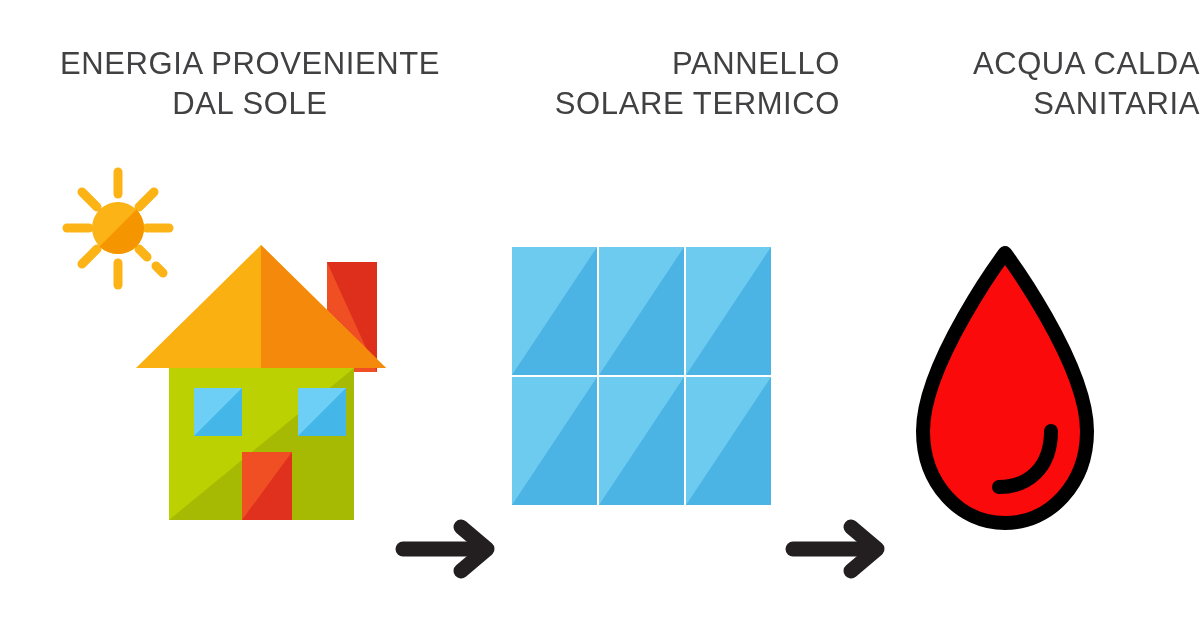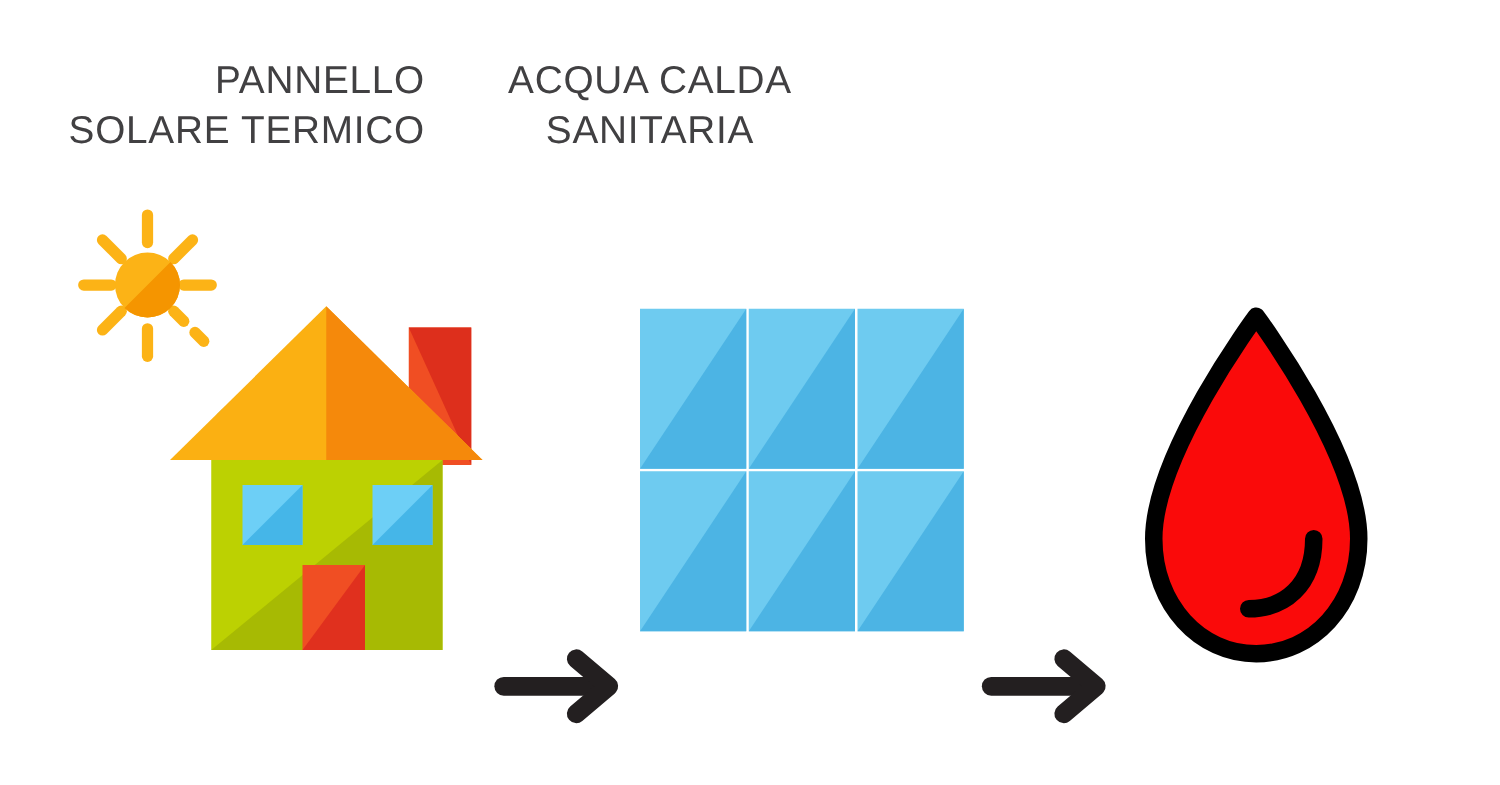--- a/index.html
+++ b/index.html
@@ -35,21 +35,21 @@
     font-size: 31px;
     line-height: 40px;
     letter-spacing: 0.6px;
     text-align: center;
     font-weight: 400;
     white-space: pre-line;
     font-family: "Liberation Sans", sans-serif;
   }
   .heading-1 { width: 500px; }
   .heading-2 { width: 340px; text-align: right; }
-  .heading-3 { width: 360px; }
+  .heading-3 { width: 360px; text-align: right; }
 
   
   .stage {
     position: absolute;
     top: 150px;
     left: 0;
     width: 1200px;
     height: 420px;
   }
 
@@ -66,20 +66,22 @@
   .arrow-2 { left: 785px; top: 368px; width: 110px; height: 60px; }
 
   svg { display: block; overflow: visible; }
 </style>
 </head>
 <body>
 
 <div id="infographic">
 
   <div class="headings">
+    <div class="heading heading-1">ENERGIA PROVENIENTE
+DAL SOLE</div>
     <div class="heading heading-2">PANNELLO
 SOLARE TERMICO</div>
     <div class="heading heading-3">ACQUA CALDA
 SANITARIA</div>
   </div>
 
   <div class="stage">
 
     <div class="stage-item scene-house">
       <svg width="340" height="370" viewBox="0 0 340 370" xmlns="http://www.w3.org/2000/svg">

